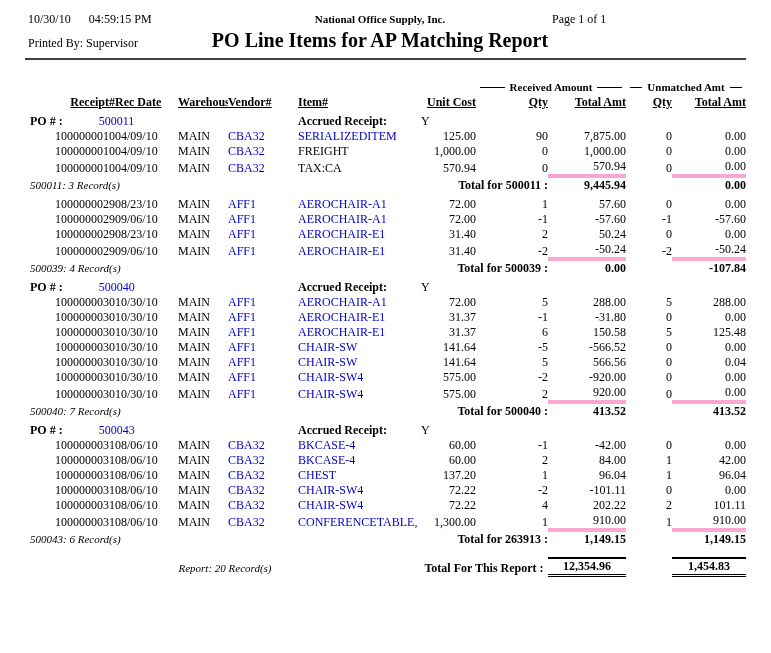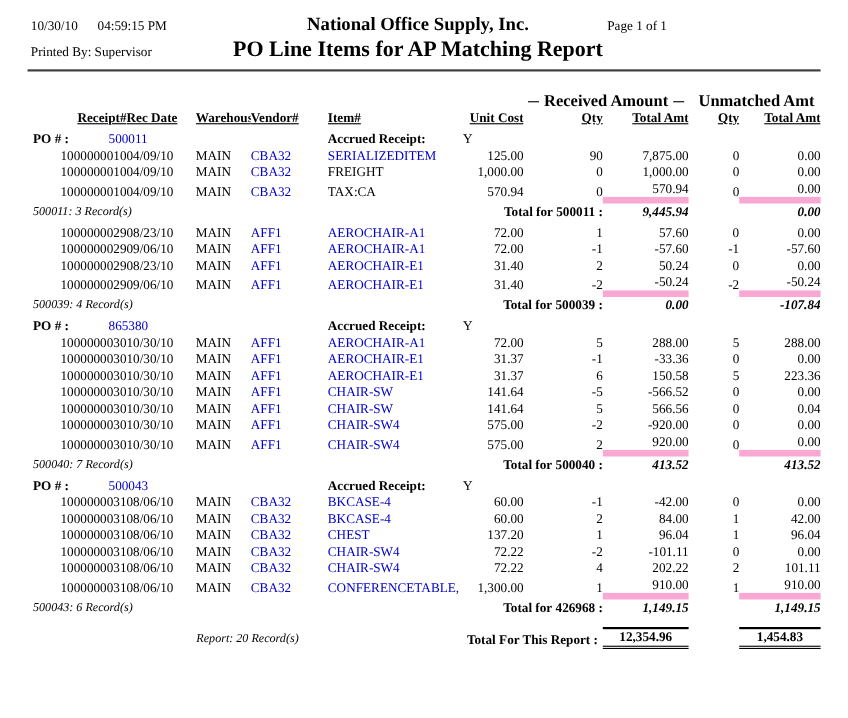--- a/index.html
+++ b/index.html
@@ -11,49 +11,49 @@
   .b { font-weight:bold; }
   .it { font-style:italic; font-size:11px; }
   .link { color:#0000C8; }
   
   .hdr { padding:12px 39px 0 28px; }
   .hdr-row { display:flex; align-items:baseline; }
   .hdr-left { width:180px; }
   .hdr-center { flex:1; text-align:center; }
   .hdr-right { width:180px; }
   .time-lbl { margin-left:18px; }
-  .company { font-weight:bold; font-size:17px; }
+  .company { font-weight:bold; font-size:11px; }
   .rpt-title { font-weight:bold; font-size:20px; padding-top:2px; }
   .hdr-rule { border-top:2px solid #404040; margin:6px 25px 0 25px; }
   
   table.grid { border-collapse:collapse; table-layout:fixed; width:716px; margin-left:30px; }
   table.grid td { padding:0; vertical-align:bottom; white-space:nowrap; overflow:hidden; line-height:15px; height:15px; }
   .head-grid { margin-top:20px; }
   .grp-row td { height:16px; line-height:16px; }
   .grp { }
   .grp-flex { display:flex; align-items:center; gap:5px; padding:0 4px; }
   .dash { flex:1; border-top:1px solid #000; height:0; }
-  .grp-lbl { font-weight:bold; font-size:15px; }
+  .grp-lbl { font-weight:bold; font-size:11px; }
   .col-row td { height:18px; line-height:18px; font-weight:bold; }
   .col-row .u { text-decoration:underline; }
   .r { text-align:right; }
   .amt { text-align:right; }
   .pr20 { padding-right:20px; }
   .pr14 { padding-right:14px; }
   .pr4 { padding-right:4px; }
   .pl3 { padding-left:3px; }
   
   table.sec { margin-top:4px; }
   .po-row td { height:16px; line-height:16px; }
   .po-num { margin-left:36px; }
   .acc-val { margin-left:34px; }
   .total-row td { height:26px; line-height:14px; vertical-align:bottom; padding-top:5px; }
   .note-cell { padding-left:55px; }
   .tf { text-align:right; padding-right:12px; }
-  .sec-amt { font-weight:bold; border-top:6px solid #f9a8d4;font-style:italic; }
+  .sec-amt { font-weight:bold; border-top:4px solid #f9a8d4; }
   
   table.rpt-foot { margin-top:10px; }
   .rpt-foot td { height:30px; vertical-align:bottom;text-align:center; }
   .rpt-note { padding-left:2px; }
   .rpt-amt { font-weight:bold; border-top:2px solid #000; border-bottom:3px double #000; padding-bottom:2px; }
 </style>
 </head>
 <body>
 
 <div class="hdr">
@@ -272,21 +272,21 @@
         <col style="width:70px">
         <col style="width:122px">
       <col style="width:56px">
         <col style="width:72px">
         <col style="width:78px">
         <col style="width:46px">
         <col style="width:74px">
     </colgroup>
     <tbody>
       <tr class="po-row">
-        <td colspan="2"><span class="b">PO # :</span><span class="link po-num">865380</span></td>
+        <td colspan="2"><span class="b">PO # :</span><span class="link po-num">500040</span></td>
         <td colspan="2"></td>
         <td colspan="2"><span class="b">Accrued Receipt:</span><span class="acc-val">Y</span></td>
         <td colspan="4"></td>
       </tr>
 
   <tr>
     <td class="r">1000000030</td>
     <td class="pl3">10/30/10</td>
     <td>MAIN</td>
     <td class="link">AFF1</td>
@@ -299,36 +299,36 @@
   </tr>
 
   <tr>
     <td class="r">1000000030</td>
     <td class="pl3">10/30/10</td>
     <td>MAIN</td>
     <td class="link">AFF1</td>
     <td class="link">AEROCHAIR-E1</td>
     <td class="amt">31.37</td>
     <td class="amt">-1</td>
-    <td class="amt">-33.36</td>
+    <td class="amt">-31.80</td>
     <td class="amt">0</td>
     <td class="amt">0.00</td>
   </tr>
 
   <tr>
     <td class="r">1000000030</td>
     <td class="pl3">10/30/10</td>
     <td>MAIN</td>
     <td class="link">AFF1</td>
     <td class="link">AEROCHAIR-E1</td>
     <td class="amt">31.37</td>
     <td class="amt">6</td>
     <td class="amt">150.58</td>
     <td class="amt">5</td>
-    <td class="amt">223.36</td>
+    <td class="amt">125.48</td>
   </tr>
 
   <tr>
     <td class="r">1000000030</td>
     <td class="pl3">10/30/10</td>
     <td>MAIN</td>
     <td class="link">AFF1</td>
     <td class="link">CHAIR-SW</td>
     <td class="amt">141.64</td>
     <td class="amt">-5</td>
@@ -478,21 +478,21 @@
     <td class="link">CBA32</td>
     <td class="link">CONFERENCETABLE,</td>
     <td class="amt">1,300.00</td>
     <td class="amt">1</td>
     <td class="amt">910.00</td>
     <td class="amt">1</td>
     <td class="amt">910.00</td>
   </tr>
 <tr class="total-row">
         <td colspan="5" class="note-cell"><span class="it">500043: 6 Record(s)</span></td>
-        <td colspan="2" class="tf"><span class="b">Total for</span> <span class="b">426968 :</span></td>
+        <td colspan="2" class="tf"><span class="b">Total for</span> <span class="b">263913 :</span></td>
         <td class="amt sec-amt">1,149.15</td>
         <td></td>
         <td class="amt sec-amt">1,149.15</td>
       </tr>
     </tbody>
   </table>
 </div>
 
 <table class="grid rpt-foot">
   <colgroup>

